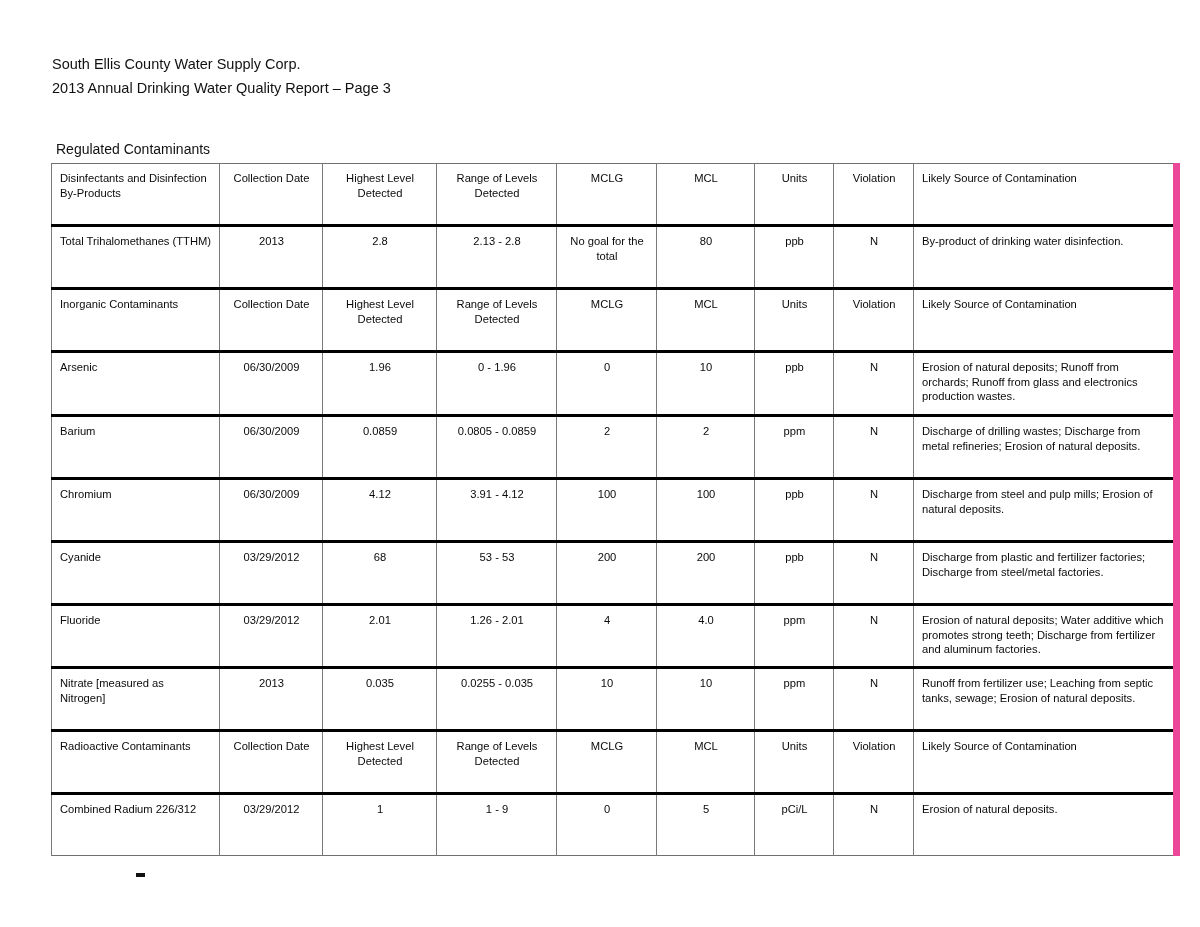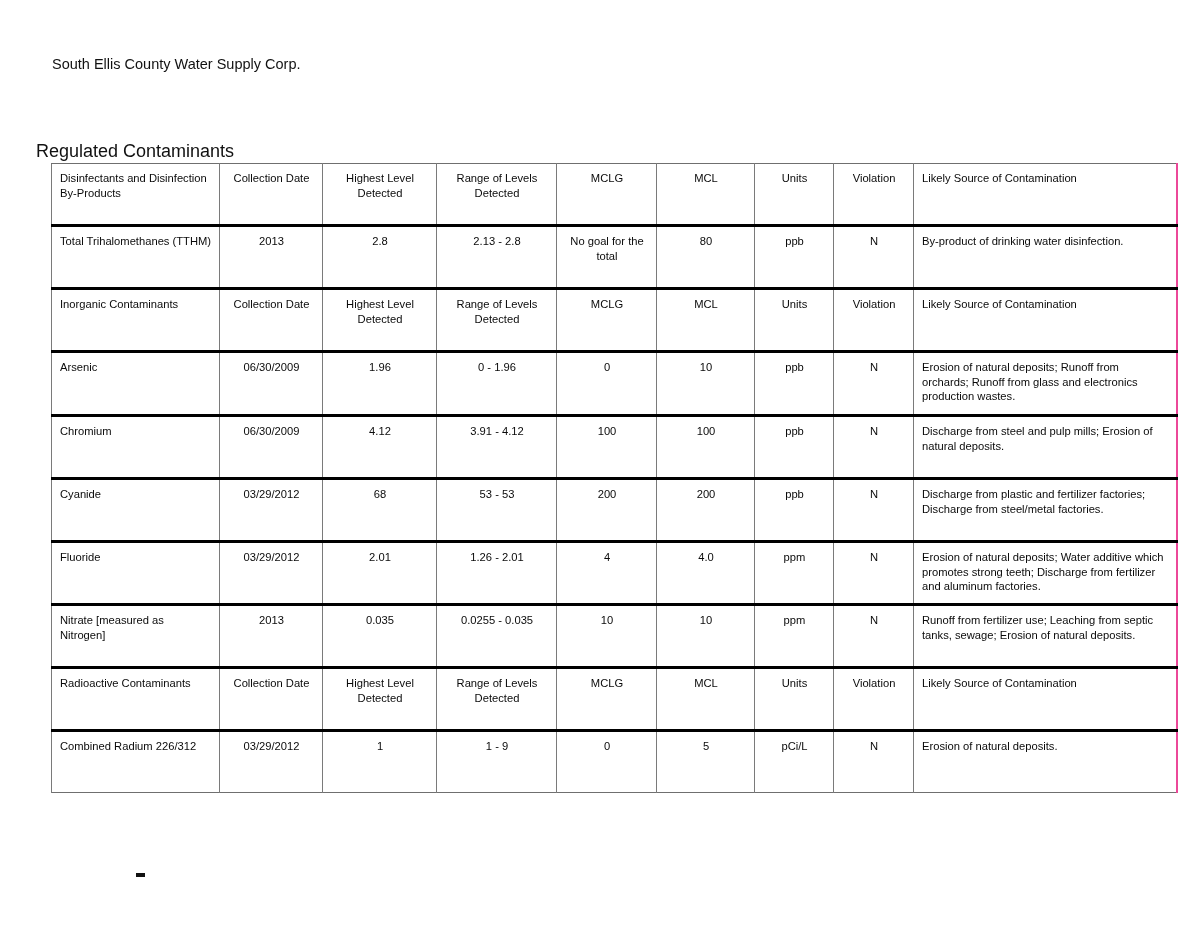--- a/index.html
+++ b/index.html
@@ -29,39 +29,39 @@
     left: 52px;
     top: 52px;
     font-size: 14.5px;
     line-height: 24px;
     color: #111;
   }
   .header-line { white-space: nowrap; }
 
   .section-title {
     position: absolute;
-    left: 36px;
+    left: 56px;
     top: 141px;
-    font-size: 18px;
+    font-size: 14px;
     color: #111;
   }
 
   .table-wrap {
     position: absolute;
     left: 51px;
     top: 163px;
     width: 1125px;
   }
 
   table.report {
     border-collapse: collapse;
     table-layout: fixed;
     width: 1125px;
     border-left: 1px solid #6f6f6f;
-    border-right: 2px solid #ec4899;
+    border-right: 7px solid #ec4899;
     border-bottom: 1px solid #6f6f6f;
   }
 
   table.report td {
     border-left: 1px solid #7a7a7a;
     border-right: 1px solid #7a7a7a;
     border-top: 3px solid #000000;
     vertical-align: top;
     padding: 7px 7px 7px 8px;
     font-size: 11.2px;
@@ -101,20 +101,21 @@
     background: #111;
   }
 </style>
 </head>
 <body>
 
 <div class="page">
 
   <div class="header-block">
     <div class="header-line">South Ellis County Water Supply Corp.</div>
+    <div class="header-line">2013 Annual Drinking Water Quality Report – Page 3</div>
   </div>
 
   <div class="section-title">Regulated Contaminants</div>
 
   <div class="table-wrap">
     <table class="report">
       <colgroup>
         <col class="c0">
           <col class="c1">
           <col class="c2">
@@ -168,20 +169,31 @@
           <td class="ctr">06/30/2009</td>
           <td class="ctr">1.96</td>
           <td class="ctr">0 - 1.96</td>
           <td class="ctr">0</td>
           <td class="ctr">10</td>
           <td class="ctr">ppb</td>
           <td class="ctr">N</td>
           <td class="lft">Erosion of natural deposits; Runoff from orchards; Runoff from glass and electronics production wastes.</td>
         </tr>
 
+        <tr class="r-data">
+          <td class="lft">Barium</td>
+          <td class="ctr">06/30/2009</td>
+          <td class="ctr">0.0859</td>
+          <td class="ctr">0.0805 - 0.0859</td>
+          <td class="ctr">2</td>
+          <td class="ctr">2</td>
+          <td class="ctr">ppm</td>
+          <td class="ctr">N</td>
+          <td class="lft">Discharge of drilling wastes; Discharge from metal refineries; Erosion of natural deposits.</td>
+        </tr>
 
         <tr class="r-data">
           <td class="lft">Chromium</td>
           <td class="ctr">06/30/2009</td>
           <td class="ctr">4.12</td>
           <td class="ctr">3.91 - 4.12</td>
           <td class="ctr">100</td>
           <td class="ctr">100</td>
           <td class="ctr">ppb</td>
           <td class="ctr">N</td>

